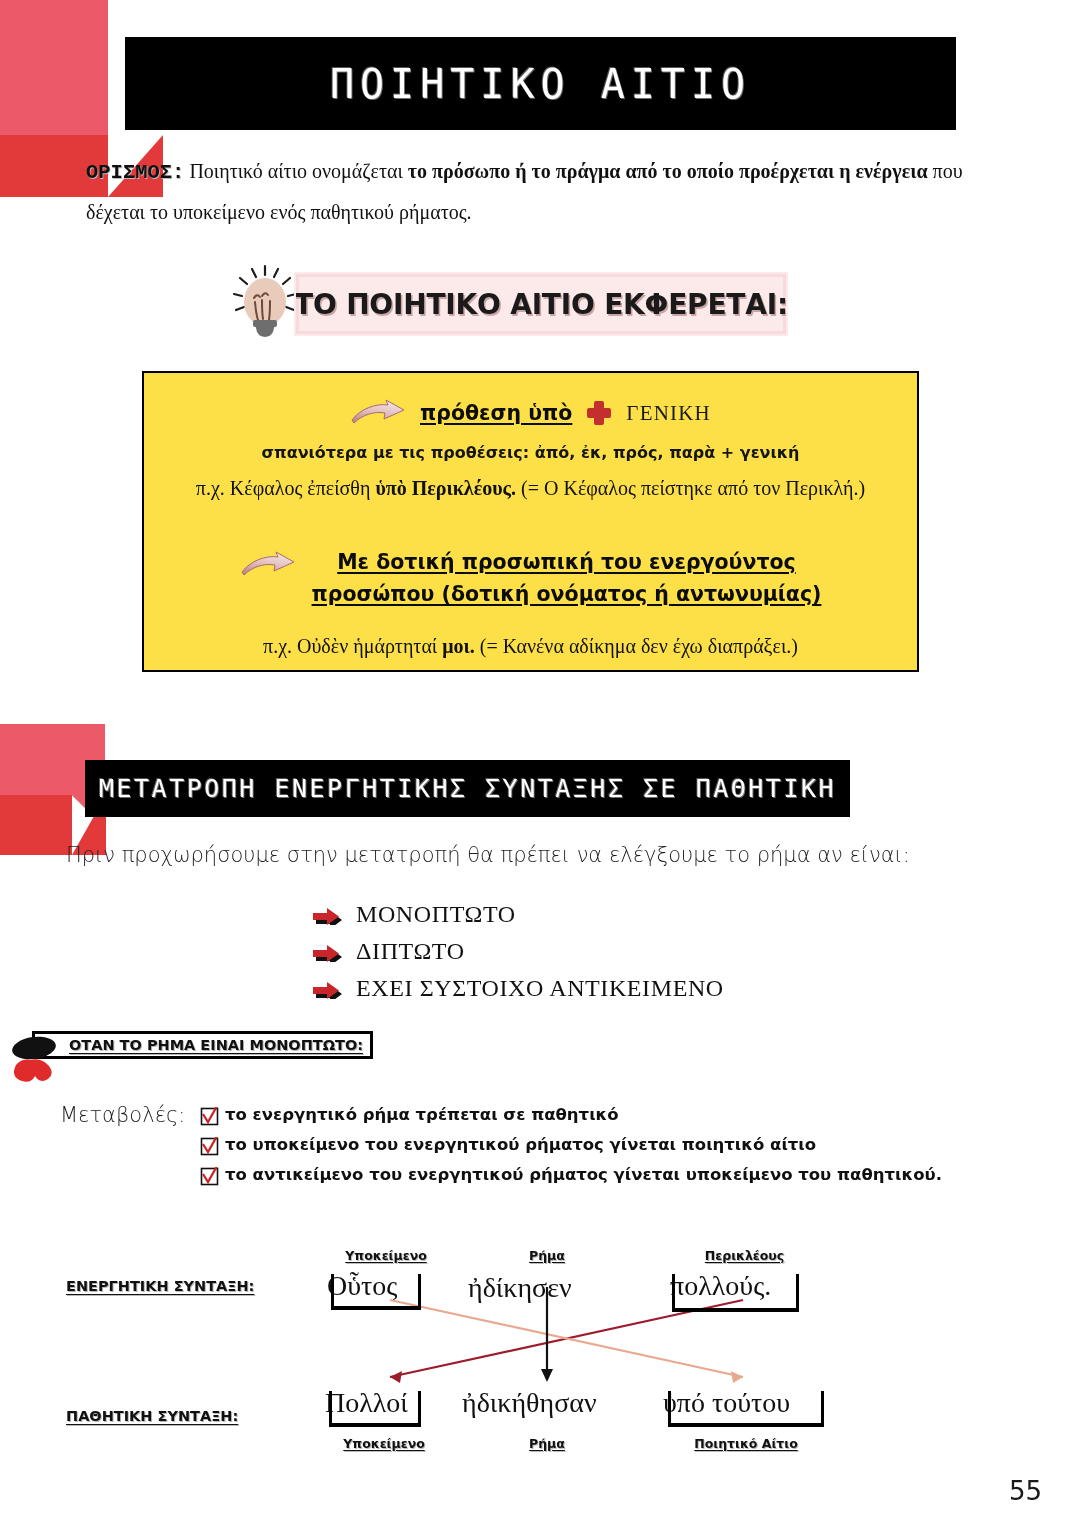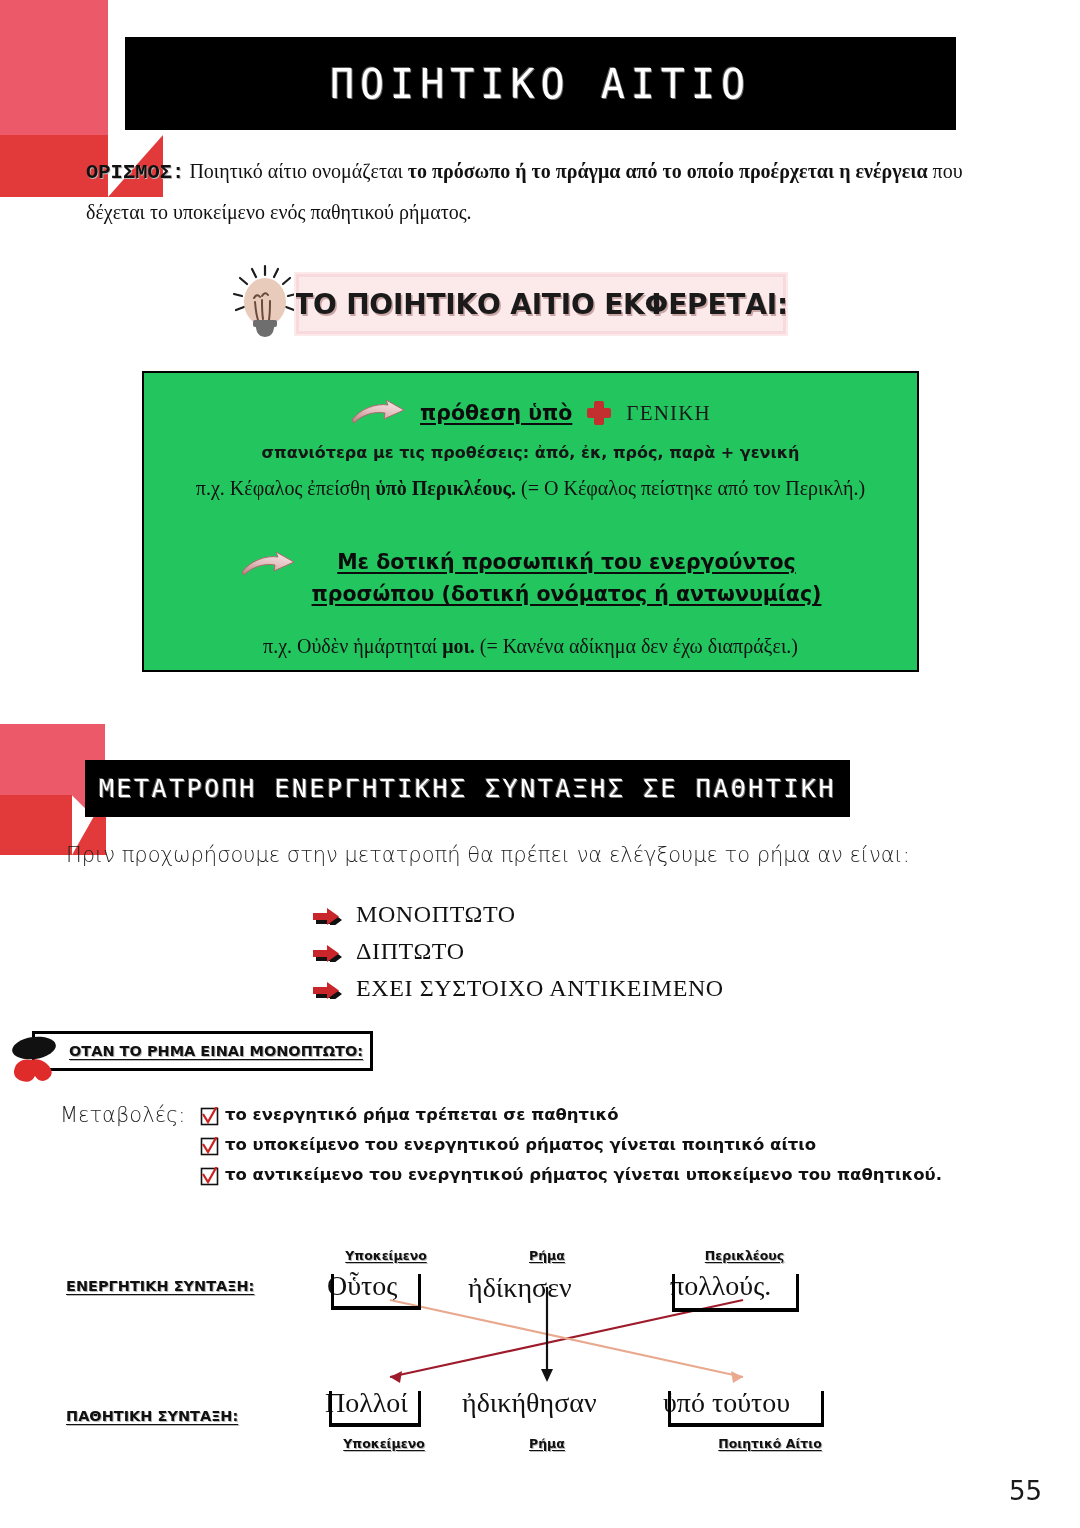--- a/index.html
+++ b/index.html
@@ -129,21 +129,21 @@
     text-shadow: 1.5px 1.5px 0 #c9a5a5;
     white-space: nowrap;
   }
 
   
   #main-box {
     position: absolute;
     left: 142px; top: 371px;
     width: 777px; height: 301px;
     border: 2.5px solid #000;
-    background: #22c55e;
+    background: #fde047;
   }
   .row-head {
     display: flex;
     align-items: center;
     justify-content: center;
     gap: 14px;
   }
   .arrow-curved {
     width: 56px; height: 28px;
     flex: none;
@@ -232,21 +232,21 @@
     font-family: "Liberation Serif", serif;
     font-size: 24px;
     letter-spacing: 0.6px;
     color: #111;
   }
 
   
   #when-box {
     position: absolute;
     left: 32px; top: 1031px;
-    width: 341px; height: 40px;
+    width: 341px; height: 28px;
     border: 3px solid #000;
     background: #fff;
     display: flex;
     align-items: center;
     padding-left: 34px;
   }
   #when-box-label {
     font-family: "DejaVu Sans", sans-serif;
     font-weight: bold;
     font-size: 14.5px;
@@ -515,16 +515,16 @@
 
   <div class="syn-word" style="left:325px; top:155px; width:118px;">Πολλοί</div>
   <div class="syn-word" style="left:462px; top:155px; width:172px;font-family:Liberation Serif, serif;">ἠδικήθησαν</div>
   <div class="syn-word" style="left:663px; top:155px; width:165px;">ὑπό τούτου</div>
 
   <div class="bracket" style="left:329px; top:159px; width:92px; height:36px;"></div>
   <div class="bracket" style="left:668px; top:159px; width:156px; height:36px;"></div>
 
   <div class="role-tag" style="left:325px; top:204px; width:118px;">Υποκείμενο</div>
   <div class="role-tag" style="left:503px; top:204px; width:88px;">Ρήμα</div>
-  <div class="role-tag" style="left:692px; top:204px; width:156px;text-align:center;">Ποιητικό Αίτιο</div>
+  <div class="role-tag" style="left:668px; top:204px; width:156px;text-align:center;">Ποιητικό Αίτιο</div>
 </div>
 
 <div id="page-number">55</div>
 
 </body></html>

